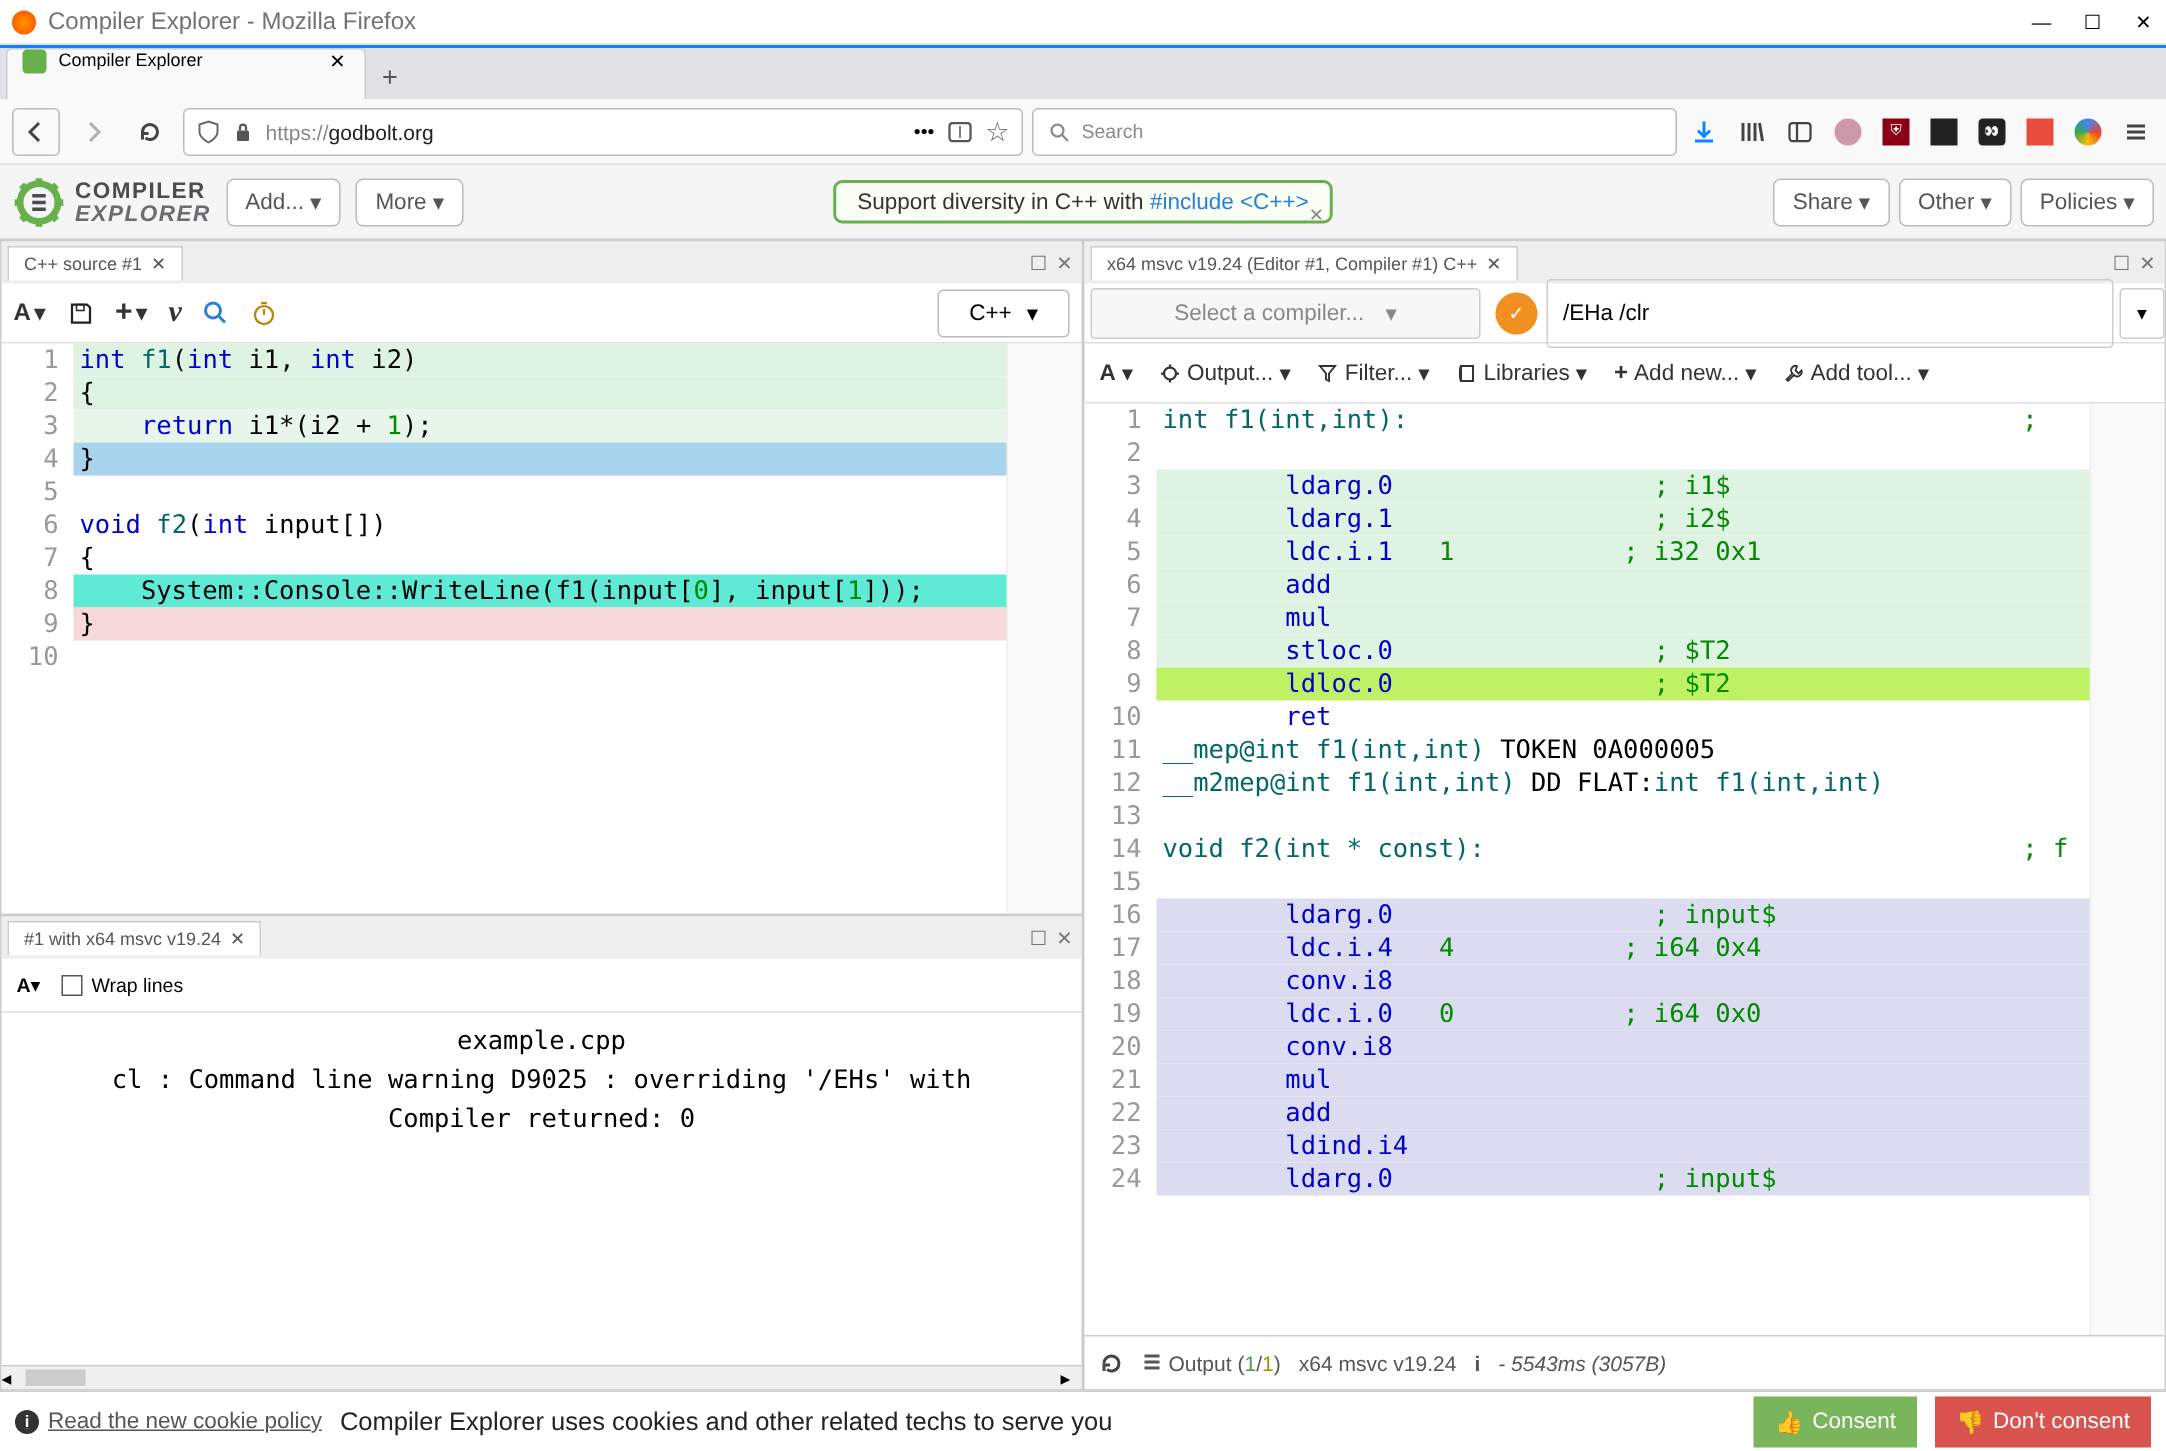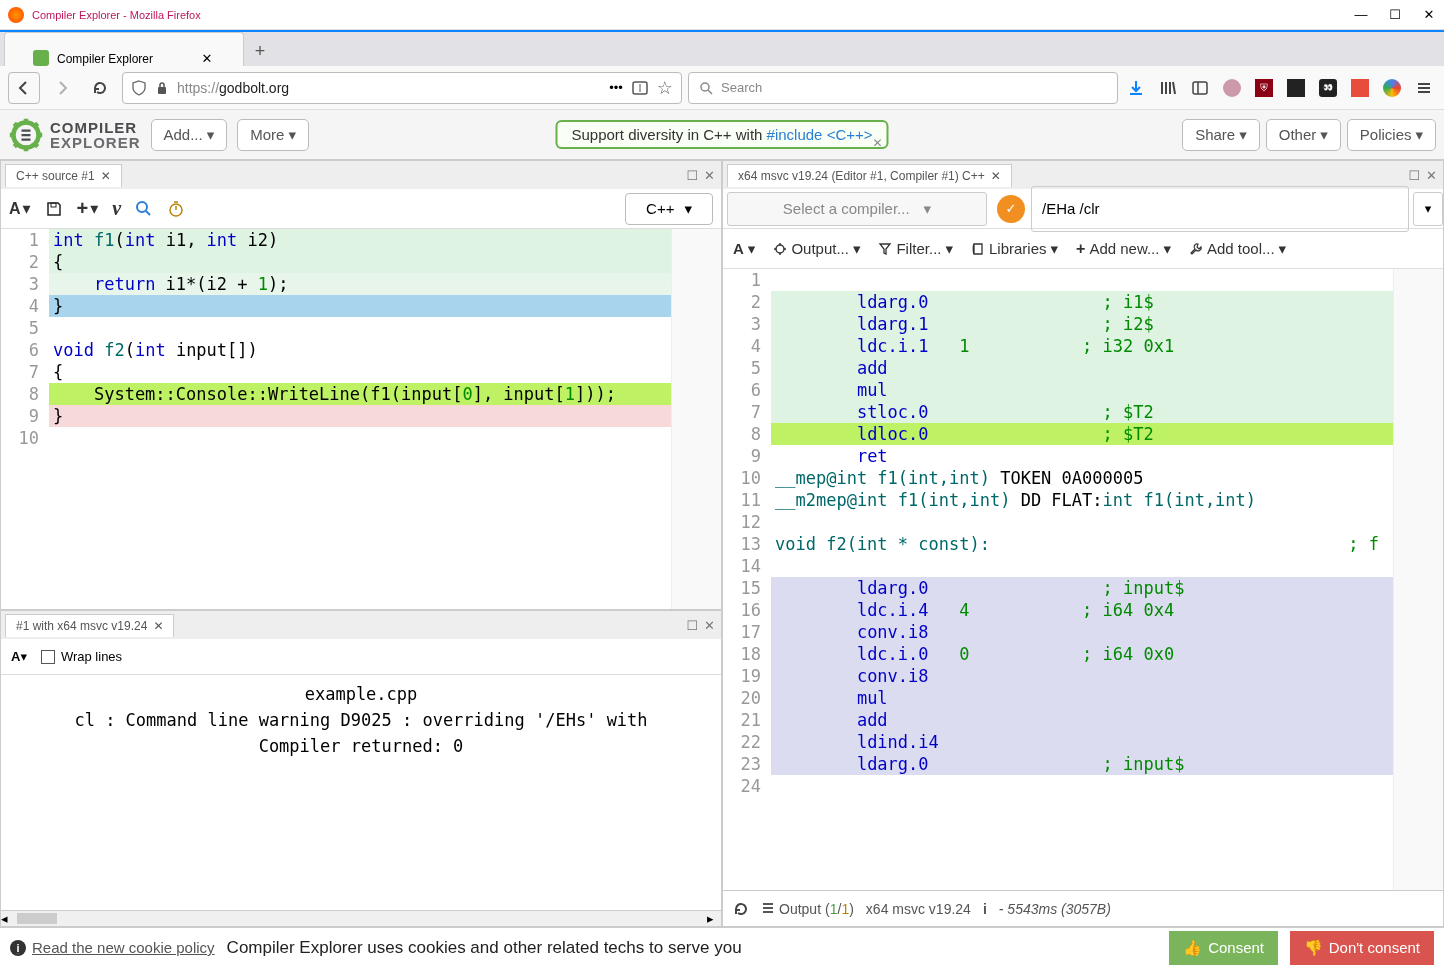--- a/index.html
+++ b/index.html
@@ -1,27 +1,27 @@
 <!DOCTYPE html>
 <html><head>
 <meta charset="utf-8">
 <style>
 * { margin: 0; padding: 0; box-sizing: border-box; }
 body { font-family: "Segoe UI", Arial, sans-serif; font-size: 13px; background: #fff; overflow: hidden; width: 1444px; height: 967px; }
 
 
 .window-titlebar { height: 30px; display: flex; align-items: center; padding: 0 8px; background: #fff; border-bottom: 1px solid #ddd; }
 .window-titlebar .favicon { width: 16px; height: 16px; margin-right: 8px; border-radius: 50%; background: radial-gradient(circle, #ff9500, #ff4500); }
-.window-title { flex: 1; font-size: 11px; color: #be185d; }
+.window-title { flex: 1; font-size: 16px; color: #737373; }
 .window-controls { display: flex; gap: 20px; }
 .window-controls span { width: 14px; cursor: default; text-align: center; }
 
 
 .tab-strip { height: 36px; background: #e1e1e6; display: flex; align-items: flex-end; border-top: 2px solid #0a84ff; }
-.browser-tab { height: 34px; background: #f9f9fa; margin-left: 4px; display: flex; align-items: flex-end; padding: 0 28px; min-width: 240px; border-top-left-radius: 4px; border-top-right-radius: 4px; border: 1px solid #ccc; border-bottom: none; }
+.browser-tab { height: 34px; background: #f9f9fa; margin-left: 4px; display: flex; align-items: flex-start; padding: 0 10px; min-width: 240px; border-top-left-radius: 4px; border-top-right-radius: 4px; border: 1px solid #ccc; border-bottom: none; }
 .browser-tab .tab-icon { width: 16px; height: 16px; background: #67b04b; border-radius: 3px; margin-right: 8px; }
 .browser-tab .tab-title { flex: 1; font-size: 12px; }
 .browser-tab .tab-close { width: 16px; text-align: center; }
 .new-tab-btn { width: 32px; height: 30px; display: flex; align-items: center; justify-content: center; font-size: 18px; color: #555; }
 
 
 .nav-row { height: 44px; background: #f9f9fa; display: flex; align-items: center; padding: 0 8px; gap: 6px; border-bottom: 1px solid #ddd; justify-content: space-between; }
 .nav-btn { width: 32px; height: 32px; display: flex; align-items: center; justify-content: center; border: 1px solid transparent; border-radius: 4px; color: #444; }
 .nav-btn.bordered { border-color: #bbb; }
 .url-bar { flex: 0 0 560px; height: 32px; border: 1px solid #bbb; border-radius: 4px; display: flex; align-items: center; padding: 0 8px; gap: 8px; background: #fff; }
@@ -31,21 +31,21 @@
 .search-box { flex: 1; height: 32px; border: 1px solid #bbb; border-radius: 4px; display: flex; align-items: center; padding: 0 10px; gap: 8px; background: #fff; color: #888; }
 .toolbar-icons { display: flex; gap: 8px; align-items: center; }
 .toolbar-icons .ti { width: 24px; height: 24px; display: flex; align-items: center; justify-content: center; }
 
 
 .ce-header { height: 50px; display: flex; align-items: center; padding: 0 8px; gap: 10px; background: #f5f5f5; border-bottom: 1px solid #ccc; position: relative; }
 .ce-logo { display: flex; align-items: center; gap: 6px; }
 .ce-logo-gear { width: 36px; height: 36px; color: #67b04b; }
 .ce-logo-text { line-height: 1; }
 .ce-logo-text .l1 { font-weight: bold; color: #4a4c4f; font-size: 15px; letter-spacing: 1px; }
-.ce-logo-text .l2 { font-weight: bold; color: #6a6c6f; font-size: 15px; letter-spacing: 1px; }
+.ce-logo-text .l2 { font-weight: bold; color: #6a6c6f; font-size: 15px; letter-spacing: 1px; font-style: italic; }
 .ce-btn { border: 1px solid #bbb; background: #fff; padding: 6px 12px; border-radius: 5px; font-size: 15px; color: #555; display: flex; align-items: center; gap: 4px; }
 .ce-banner { position: absolute; left: 50%; transform: translateX(-50%); border: 2px solid #67b04b; border-radius: 6px; background: #fafff5; padding: 4px 14px; text-align: center; font-size: 15px; color: #333; }
 .ce-banner a { color: #2a7fd4; }
 .ce-banner .bclose { position: absolute; right: 4px; top: 14px; color: #888; font-size: 12px; }
 .ce-right { margin-left: auto; display: flex; gap: 6px; }
 
 
 .panes { display: grid; grid-template-columns: 1fr 1fr; grid-template-rows: 450px 1fr; height: calc(100% - 30px - 36px - 44px - 50px - 40px); }
 .pane { border: 1px solid #ccc; display: flex; flex-direction: column; min-height: 0; overflow: hidden; }
 .pane-tabs { height: 28px; background: #eee; display: flex; align-items: center; }
@@ -60,21 +60,21 @@
 .gutter { width: 48px; text-align: right; padding-right: 10px; color: #999; background: #fff; user-select: none; }
 .gutter .ln { height: 22px; line-height: 22px; }
 .code-lines { flex: 1; position: relative; }
 .code-line { height: 22px; line-height: 22px; white-space: pre; padding-left: 4px; }
 .bg-green { background: #dff3e3; }
 .bg-blue { background: #a9d4ed; }
 .bg-l3 { background: #e8f5eb; }
 .bg-pink { background: #f7d9d9; }
 .bg-yellow { background: #bef264; }
 .bg-purple { background: #dcdcf0; }
-.bg-l8 { background: #bef264; }
+.bg-l8 { background: #5eead4; }
 
 .kw { color: #0000c8; }
 .num { color: #008a00; }
 .fn { color: #006868; }
 .comment { color: #008a00; }
 .label-c { color: #006868; }
 
 .minimap { width: 50px; background: #f9f9f9; border-left: 1px solid #eee; font-size: 2px; line-height: 2px; color: #999; overflow: hidden;}
 
 
@@ -410,20 +410,21 @@
           <div class="ln">17</div>
           <div class="ln">18</div>
           <div class="ln">19</div>
           <div class="ln">20</div>
           <div class="ln">21</div>
           <div class="ln">22</div>
           <div class="ln">23</div>
           <div class="ln">24</div>
         </div>
       <div class="code-lines" id="asm-lines">
+          <div class="code-line "><span class="label-c">int f1(int,int):</span>                                        <span class="comment">;</span></div>
           <div class="code-line "></div>
           <div class="code-line bg-green">        <span class="kw">ldarg.0</span>                 <span class="comment">; i1$</span></div>
           <div class="code-line bg-green">        <span class="kw">ldarg.1</span>                 <span class="comment">; i2$</span></div>
           <div class="code-line bg-green">        <span class="kw">ldc.i.1</span>   <span class="num">1</span>           <span class="comment">; i32 0x1</span></div>
           <div class="code-line bg-green">        <span class="kw">add</span></div>
           <div class="code-line bg-green">        <span class="kw">mul</span></div>
           <div class="code-line bg-green">        <span class="kw">stloc.0</span>                 <span class="comment">; $T2</span></div>
           <div class="code-line bg-yellow">        <span class="kw">ldloc.0</span>                 <span class="comment">; $T2</span></div>
           <div class="code-line ">        <span class="kw">ret</span></div>
           <div class="code-line "><span class="label-c">__mep@int f1(int,int)</span> TOKEN 0A000005</div>

